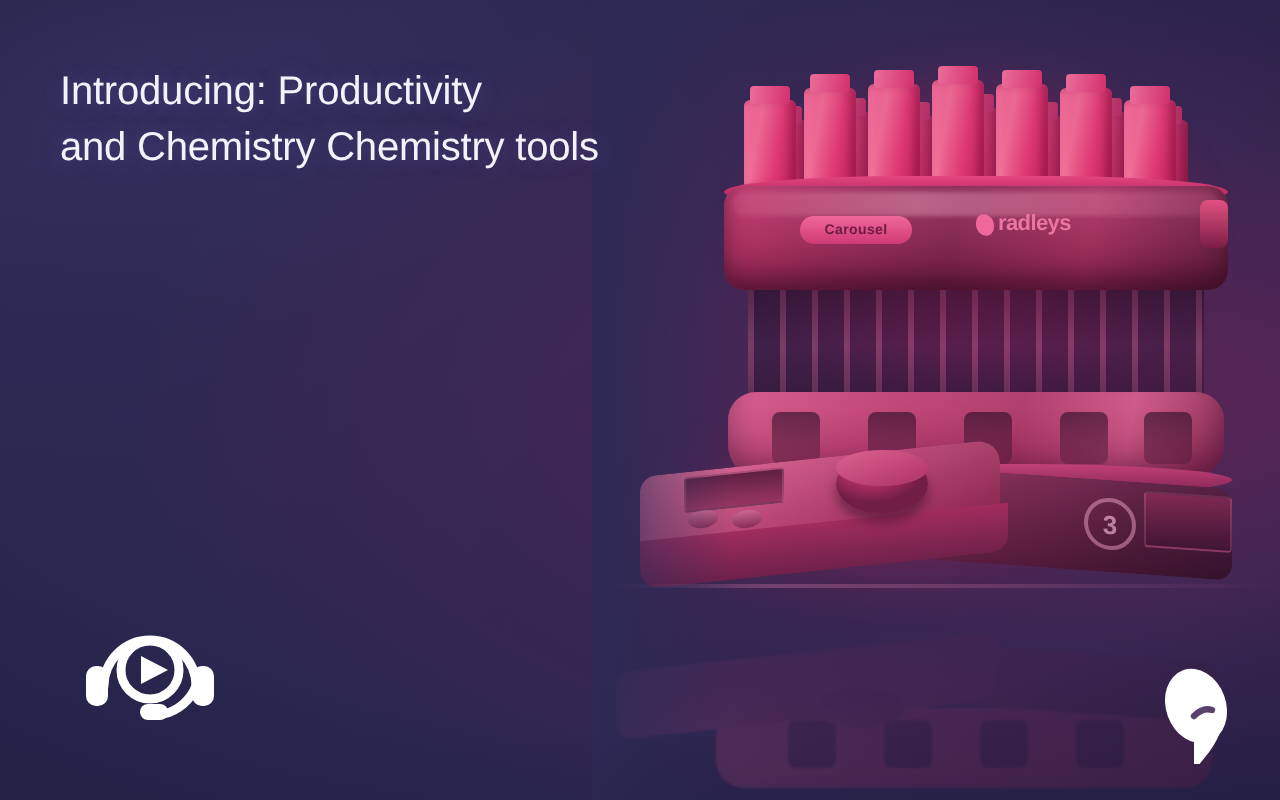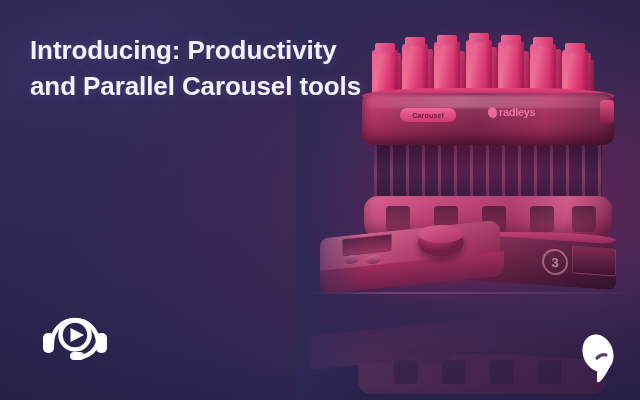--- a/index.html
+++ b/index.html
@@ -420,22 +420,22 @@
     pointer-events: none;
   }
 
   
   .headline {
     position: absolute;
     left: 30px;
     top: 33px;
     width: 360px;
     color: #f2f2fa;
-    font-size: 26px;
-    font-weight: bold;
+    font-size: 20px;
+    font-weight: normal;
     line-height: 1.38;
     letter-spacing: -0.1px;
     text-shadow: 0 0 10px rgba(120,110,210,0.35);
   }
   .headline-line { display: block; white-space: nowrap; }
 
   
   .webinar-badge {
     position: absolute;
     left: 27px;
@@ -541,21 +541,21 @@
       <div class="refl-knob"></div>
     </div>
   </div>
 
   <div class="duotone-overlay"></div>
   <div class="edge-fade-left"></div>
   <div class="bg-vignette"></div>
 
   <div class="headline">
     <span class="headline-line">Introducing: Productivity</span>
-    <span class="headline-line">and Parallel Carousel tools</span>
+    <span class="headline-line">and Chemistry Chemistry tools</span>
   </div>
 
   <div class="webinar-badge">
     <svg class="webinar-icon" viewBox="0 0 70 56">
 
       <path d="M12 36 A23 23 0 1 1 58 36" fill="none" stroke="#ffffff" stroke-width="4.5" stroke-linecap="round"></path>
 
       <rect x="3" y="26" width="11" height="20" rx="5" fill="#ffffff"></rect>
 
       <rect x="56" y="26" width="11" height="20" rx="5" fill="#ffffff"></rect>

